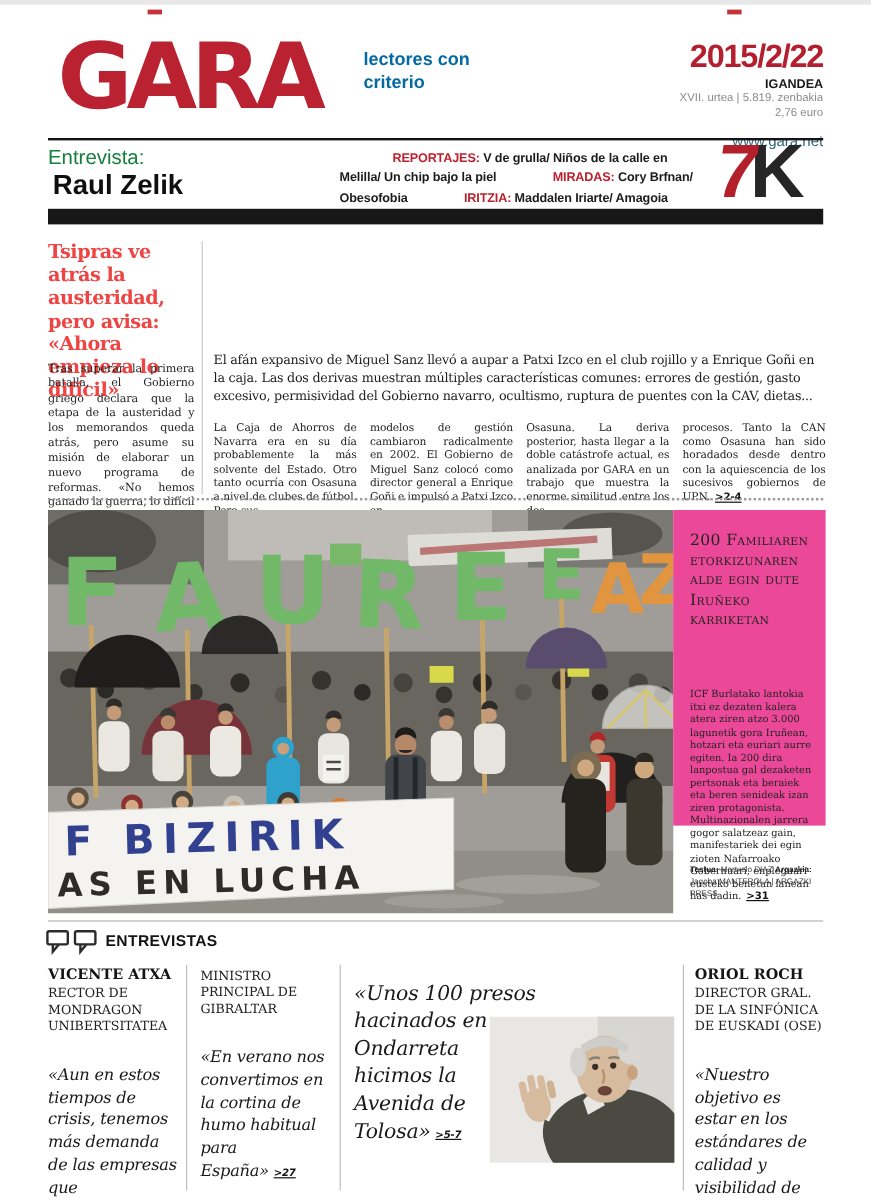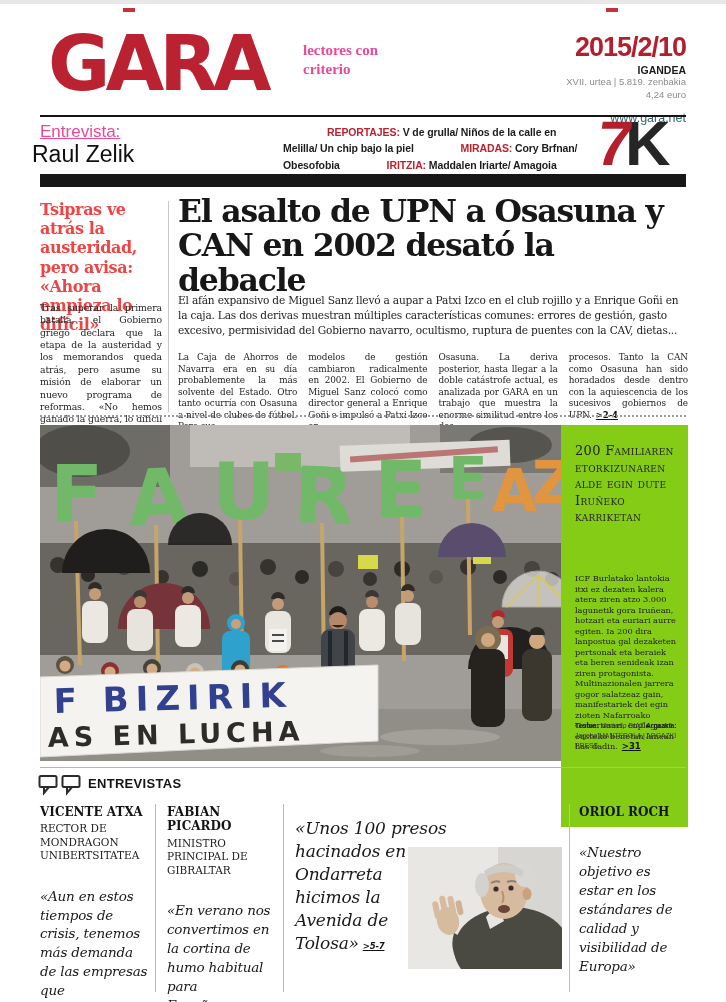--- a/index.html
+++ b/index.html
@@ -3,33 +3,33 @@
 <meta charset="utf-8">
 <style>
   html,body{margin:0;padding:0;background:#e8e8e8;}
   .page{position:relative;width:726px;height:1002px;background:#ffffff;overflow:hidden;
         font-family:"DejaVu Serif",serif;color:#1d1d1d;margin:4px auto;}
   .abs{position:absolute;}
 
   
   .logo{left:48px;top:24px;font-family:"DejaVu Sans",sans-serif;font-weight:800;
         font-size:76px;line-height:.95;color:#bb2231;letter-spacing:-5px;}
-  .tagline{left:303px;top:37px;font-family:Liberation Serif, serif;font-weight:600;
-        font-size:15px;line-height:1.25;color:#ec4899;width:110px;}
+  .tagline{left:303px;top:37px;font-family:Liberation Sans, sans-serif;font-weight:600;
+        font-size:15px;line-height:1.25;color:#0369a1;width:110px;}
   .dateblock{right:40px;top:30px;text-align:right;font-family:"Liberation Sans",sans-serif;}
   .dateblock .d{font-size:27px;font-weight:bold;color:#b31f2e;letter-spacing:-1px;line-height:1;}
   .dateblock .day{font-size:10.5px;font-weight:bold;color:#1a1a1a;margin-top:3px;}
   .dateblock .ed,.dateblock .pr{font-size:9.5px;color:#8b8b8b;line-height:1.35;}
   .dateblock .site{font-size:12.5px;font-weight:normal;color:#2e6672;margin-top:9px;}
   .mast-rule{left:40px;right:40px;top:111px;height:2px;background:#141414;}
   .reg-mark{top:4px;width:12px;height:4px;background:#c4323c;}
 
   
-  .kicker{left:40px;top:118px;font-family:"Liberation Sans",sans-serif;font-size:17px;color:#ec4899;text-decoration:underline;}
-  .intname{left:32px;top:137px;font-family:"Liberation Sans",sans-serif;font-size:23px;font-weight:normal;color:#0f0f0f;}
+  .kicker{left:40px;top:118px;font-family:"Liberation Sans",sans-serif;font-size:17px;color:#15803d;}
+  .intname{left:44px;top:137px;font-family:"Liberation Sans",sans-serif;font-size:23px;font-weight:bold;color:#0f0f0f;}
   .listing{left:283px;top:120px;width:296px;font-family:"Liberation Sans",sans-serif;
            font-weight:bold;font-size:10.5px;line-height:1.55;color:#1c1c1c;letter-spacing:-0.1px;}
   .listing .red{color:#bb2231;padding-left:44px;}
   .sevenk{left:597px;top:108px;font-family:"Liberation Sans",sans-serif;font-weight:800;
           font-size:63px;line-height:1;letter-spacing:-7px;}
   .sevenk .seven{color:#b3202c;display:inline-block;transform:skewX(-8deg);}
   .sevenk .kay{color:#262626;}
   .black-bar{left:40px;top:170px;width:646px;height:13px;background:#171717;}
 
   
@@ -42,21 +42,21 @@
             letter-spacing:-1.2px;color:#171717;}
   .standfirst{left:178px;top:289px;width:510px;font-size:10.6px;line-height:1.42;
               letter-spacing:-0.2px;color:#1d1d1d;}
   .bodycols{left:178px;top:348px;width:510px;display:flex;gap:11px;}
   .bodycols .col{flex:1;font-size:8.9px;line-height:1.3;text-align:justify;letter-spacing:-0.1px;color:#242424;}
   .ref{font-family:"DejaVu Sans",sans-serif;font-weight:bold;font-size:8.5px;margin-left:4px;color:#141414;text-decoration:underline;}
   .dotted-rule{left:40px;right:40px;top:411px;border-top:2px dotted #9a9a9a;height:0;}
 
   
   .photo{left:40px;top:421px;width:521px;height:336px;background:#9a9893;}
-  .sidebar{left:561px;top:421px;width:127px;height:402px;background:#84cc16;}
+  .sidebar{left:561px;top:421px;width:127px;height:263px;background:#ec4899;}
   .sb-title{left:14px;top:18px;width:104px;font-variant:small-caps;font-size:13px;line-height:1.27;
             letter-spacing:0.3px;color:#24241f;font-weight:500;}
   .sb-body{left:14px;top:148px;width:105px;font-size:8.2px;line-height:1.28;color:#222;}
   .sb-credit{left:14px;top:296px;width:105px;font-family:"Liberation Sans",sans-serif;
              font-size:6.8px;line-height:1.5;color:#3a3a3a;}
   .sb-credit b{color:#222;}
 
   .mid-rule{left:40px;right:40px;top:763px;height:1px;background:#b5b5b5;}
 
   
@@ -78,41 +78,40 @@
 <body>
 
 <div class="page">
 
   <div class="abs reg-mark" style="left:123px;"></div>
   <div class="abs reg-mark" style="left:606px;"></div>
 
   <div class="abs logo">GARA</div>
   <div class="abs tagline">lectores con criterio</div>
   <div class="abs dateblock">
-    <div class="d">2015/2/10</div>
+    <div class="d">2015/2/22</div>
     <div class="day">IGANDEA</div>
     <div class="ed">XVII. urtea | 5.819. zenbakia</div>
-    <div class="pr">4,24 euro</div>
+    <div class="pr">2,76 euro</div>
     <div class="site">www.gara.net</div>
   </div>
   <div class="abs mast-rule"></div>
 
   <div class="abs kicker">Entrevista:</div>
   <div class="abs intname">Raul Zelik</div>
   <div class="abs listing">
     <span class="red">REPORTAJES:</span><span> V de grulla/ Niños de la calle en Melilla/ Un chip bajo la piel </span><span class="red">MIRADAS:</span><span> Cory Brfnan/ Obesofobia </span><span class="red">IRITZIA:</span><span> Maddalen Iriarte/ Amagoia Mujika/ David Brooks/ Fito Rodriguez</span>
   </div>
   <div class="abs sevenk"><span class="seven">7</span><span class="kay">K</span></div>
   <div class="abs black-bar"></div>
 
   <div class="abs brief-title">Tsipras ve atrás la austeridad, pero avisa: «Ahora empieza lo difícil»</div>
   <div class="abs brief-body"><span>Tras superar la primera batalla, el Gobierno griego declara que la etapa de la austeridad y los memorandos queda atrás, pero asume su misión de elaborar un nuevo programa de reformas. «No hemos ganado la guerra, lo difícil empieza ahora», dice un Tsipras muy realista.</span><span class="ref">&gt;23</span></div>
   <div class="abs vrule1"></div>
 
-  <div class="abs headline">El asalto de UPN a Osasuna y CAN en 2002 desató la debacle</div>
   <div class="abs standfirst">El afán expansivo de Miguel Sanz llevó a aupar a Patxi Izco en el club rojillo y a Enrique Goñi en la caja. Las dos derivas muestran múltiples características comunes: errores de gestión, gasto excesivo, permisividad del Gobierno navarro, ocultismo, ruptura de puentes con la CAV, dietas...</div>
   <div class="abs bodycols">
     <div class="col">La Caja de Ahorros de Navarra era en su día probablemente la más solvente del Estado. Otro tanto ocurría con Osasuna a nivel de clubes de fútbol. Pero sus</div>
     <div class="col">modelos de gestión cambiaron radicalmente en 2002. El Gobierno de Miguel Sanz colocó como director general a Enrique Goñi e impulsó a Patxi Izco en</div>
     <div class="col">Osasuna. La deriva posterior, hasta llegar a la doble catástrofe actual, es analizada por GARA en un trabajo que muestra la enorme similitud entre los dos</div>
     <div class="col"><span>procesos. Tanto la CAN como Osasuna han sido horadados desde dentro con la aquiescencia de los sucesivos gobiernos de UPN.</span><span class="ref">&gt;2-4</span></div>
   </div>
   <div class="abs dotted-rule"></div>
 
   <div class="abs photo">
@@ -316,21 +315,20 @@
   <div class="abs vdiv" style="left:283px;"></div>
   <div class="abs vdiv" style="left:569px;"></div>
 
   <div class="abs iv" style="left:40px;width:112px;">
     <div class="iv-name">VICENTE ATXA</div>
     <div class="iv-role">RECTOR DE MONDRAGON UNIBERTSITATEA</div>
     <div class="iv-quote"><span>«Aun en estos tiempos de crisis, tenemos más demanda de las empresas que estudiantes»</span></div>
   </div>
 
   <div class="abs iv" style="left:167px;width:112px;">
-    <div class="iv-name">FABIAN PICARDO</div>
     <div class="iv-role">MINISTRO PRINCIPAL DE GIBRALTAR</div>
     <div class="iv-quote"><span>«En verano nos convertimos en la cortina de humo habitual para España»</span><span class="ref">&gt;27</span></div>
   </div>
 
   <div class="abs iv" style="left:295px;width:268px;">
     <div class="iv3-quote"><span>«Unos 100 presos hacinados en Ondarreta hicimos la Avenida de Tolosa»</span><span class="ref">&gt;5-7</span></div>
   </div>
 
   <div class="abs oldman">
     <svg width="154" height="122" viewBox="0 0 154 122">
@@ -355,16 +353,17 @@
         <rect x="36" y="48" width="6" height="20" rx="3" fill="#d6bb9e"></rect>
         <rect x="44" y="50" width="6" height="19" rx="3" fill="#d6bb9e"></rect>
         <rect x="51" y="56" width="6" height="15" rx="3" fill="#cfb294"></rect>
       </g>
       <path d="M46,86 q20,10 34,22 l-24,14 q-16,-16 -10,-36z" fill="#4a4a42"></path>
     </svg>
   </div>
 
   <div class="abs iv" style="left:579px;width:108px;">
     <div class="iv-name">ORIOL ROCH</div>
+    <div class="iv-role">DIRECTOR GRAL. DE LA SINFÓNICA DE EUSKADI (OSE)</div>
     <div class="iv-quote"><span>«Nuestro objetivo es estar en los estándares de calidad y visibilidad de Europa»</span></div>
   </div>
 
 </div>
 
 </body></html>

